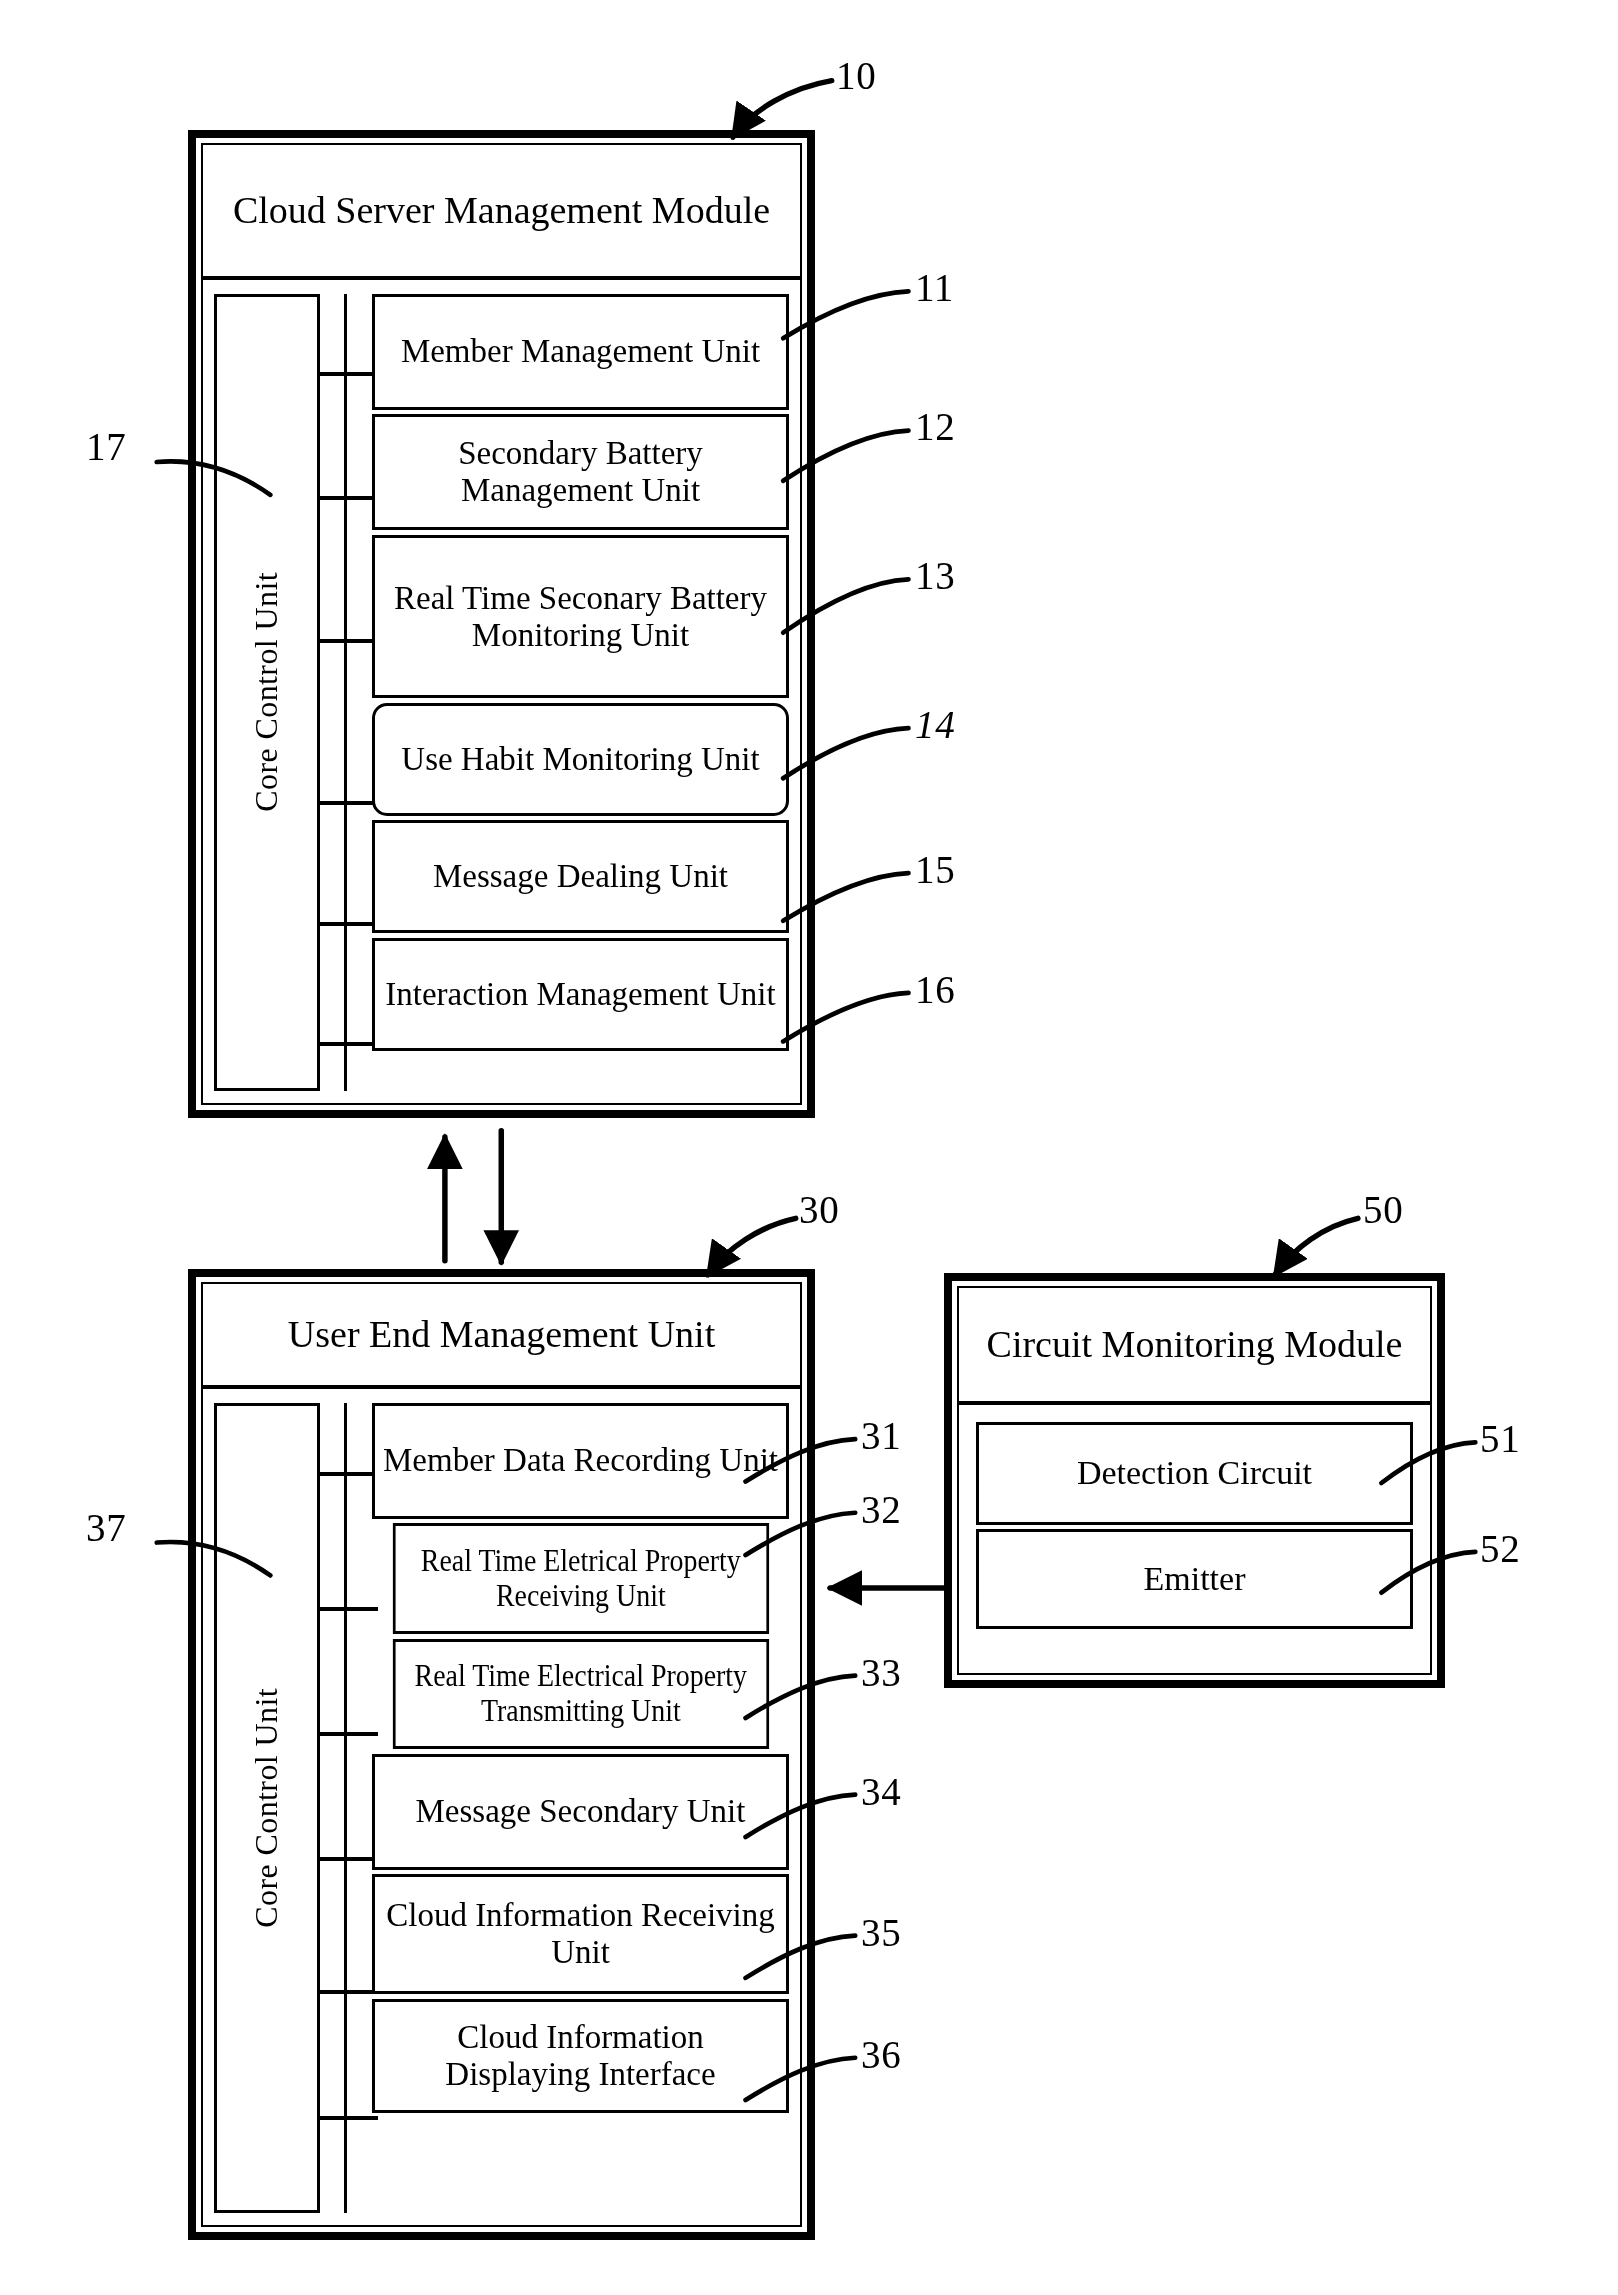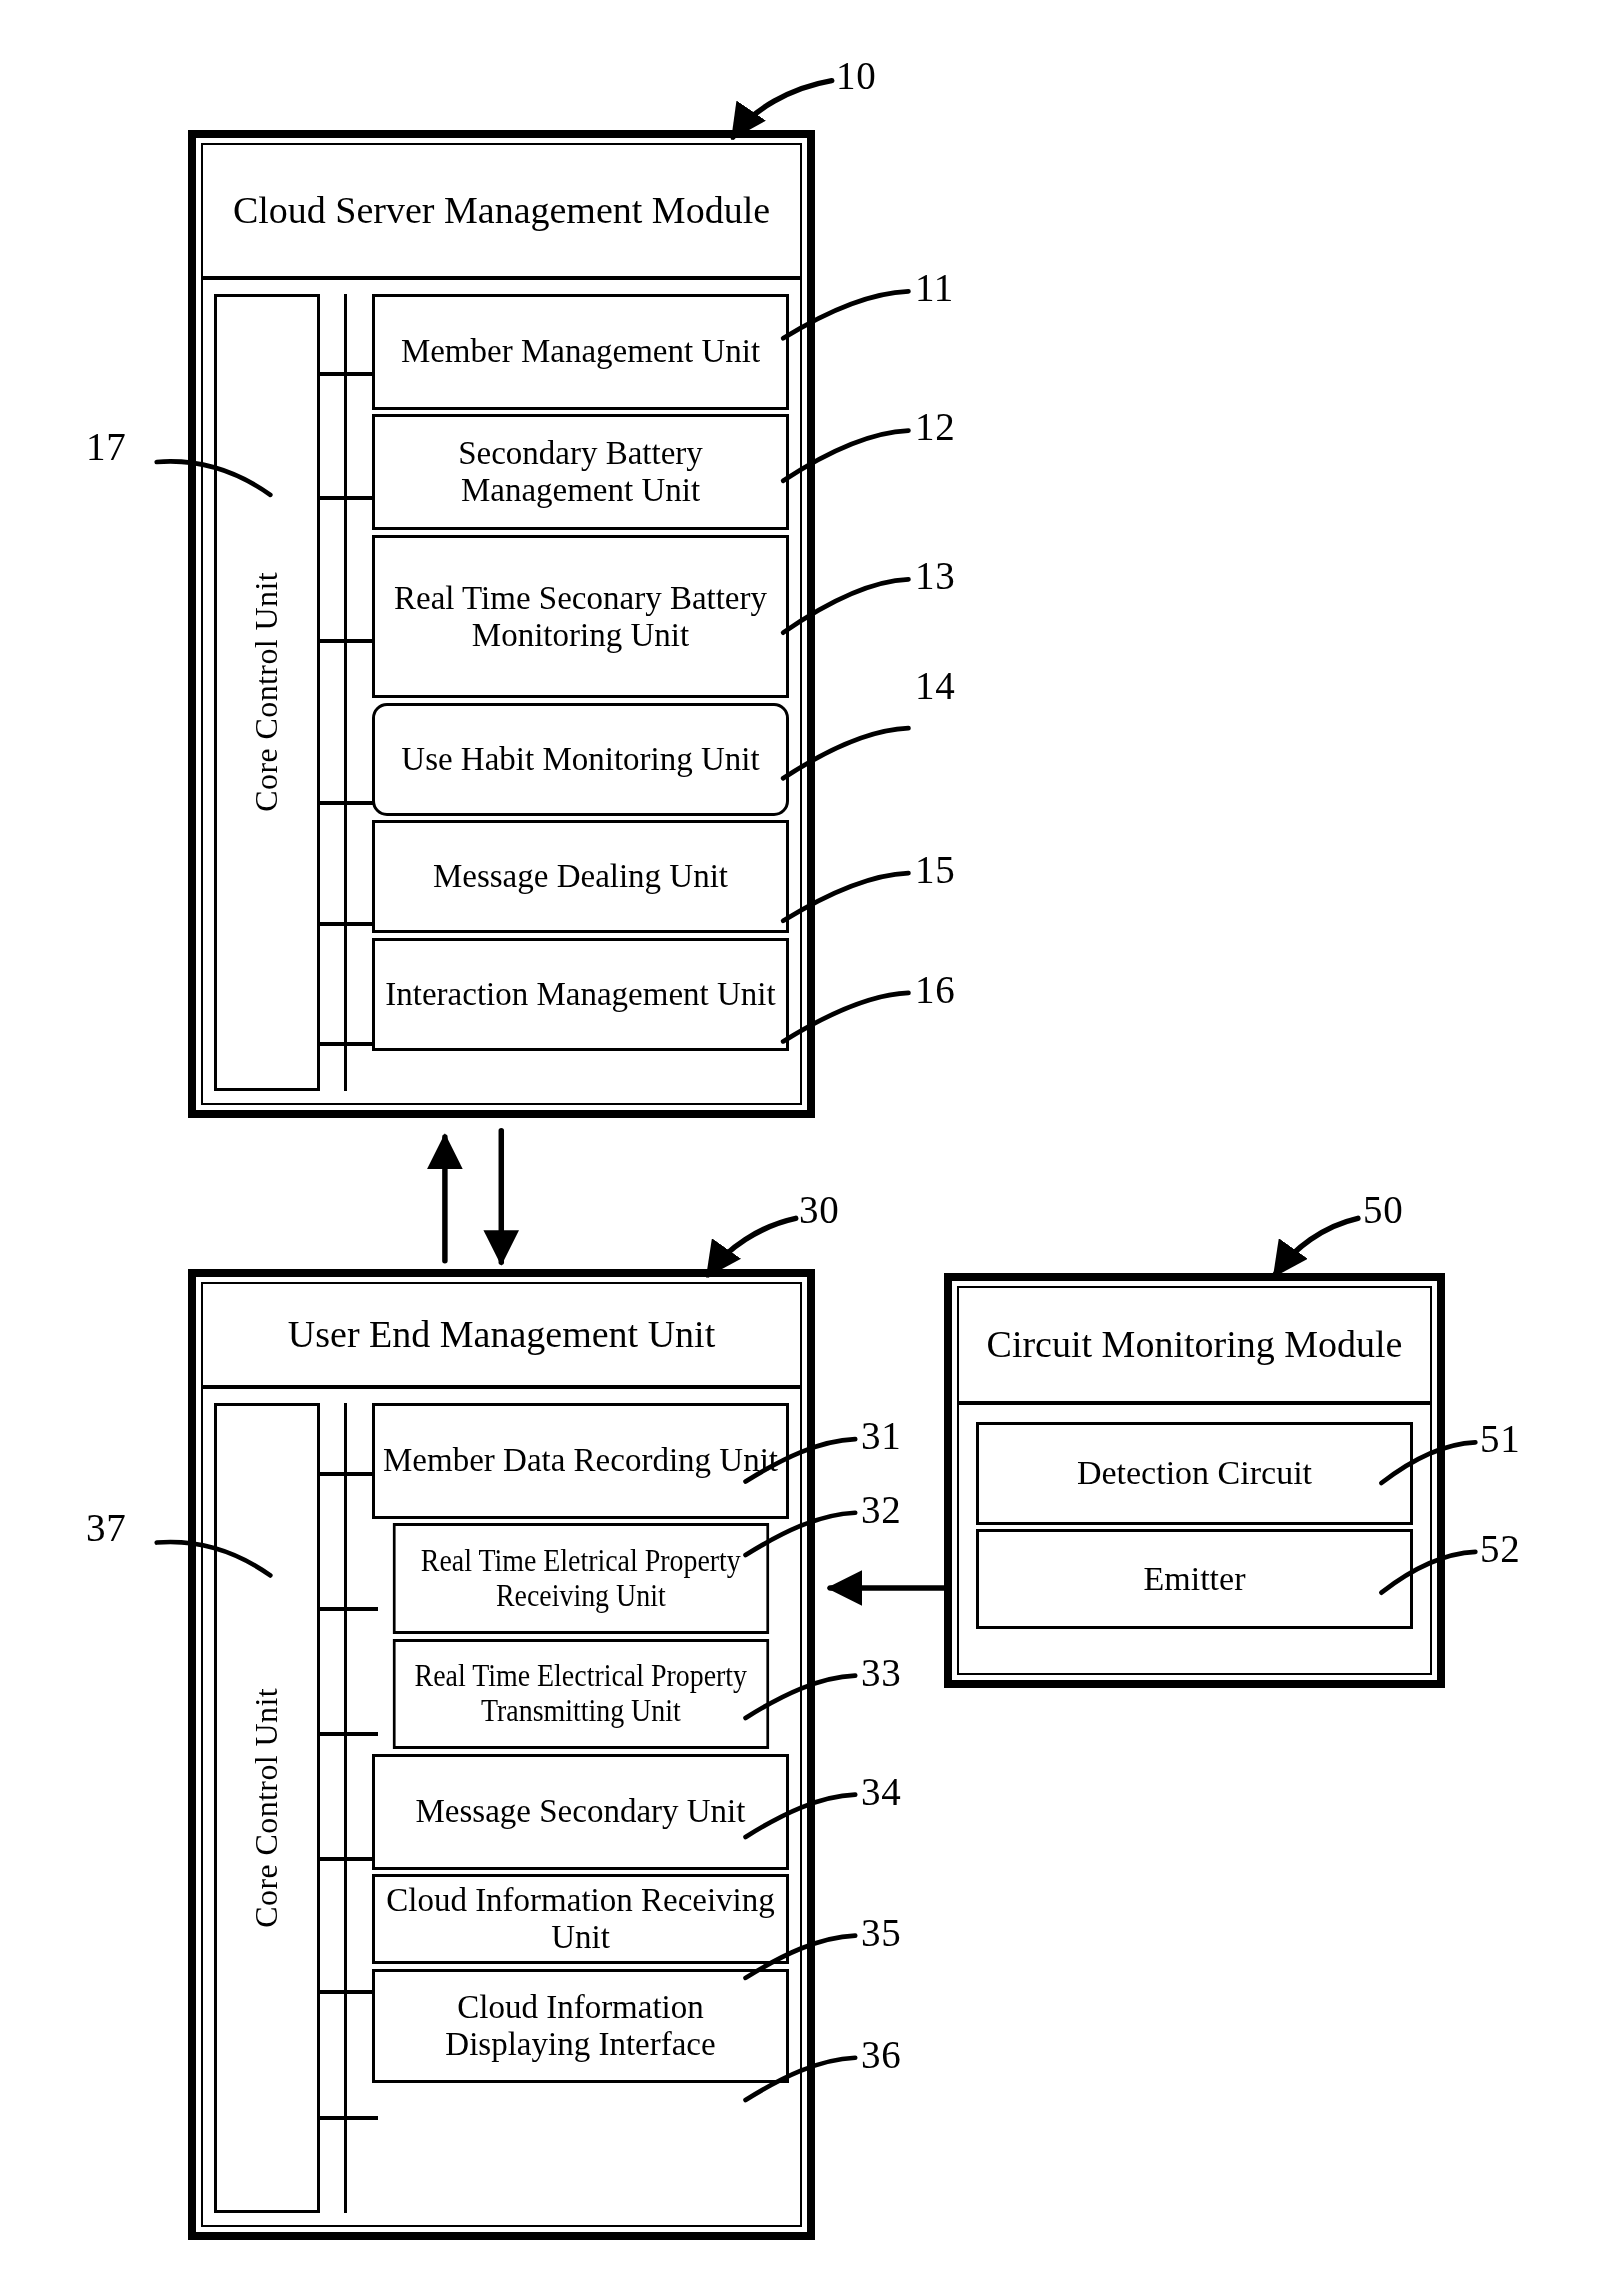--- a/index.html
+++ b/index.html
@@ -150,21 +150,21 @@
           </div>
           <div class="unit condensed" style="height:111px;">
             <span>Real Time Eletrical Property Receiving Unit</span>
           </div>
           <div class="unit condensed" style="height:110px;">
             <span>Real Time Electrical Property Transmitting Unit</span>
           </div>
           <div class="unit" style="height:116px;">
             <span>Message Secondary Unit</span>
           </div>
-          <div class="unit" style="height:90px;">
+          <div class="unit" style="height:120px;">
             <span>Cloud Information Receiving Unit</span>
           </div>
           <div class="unit" style="height:114px;">
             <span>Cloud Information Displaying Interface</span>
           </div>
         </div>
       </div>
     </div>
   </div>
 
@@ -187,21 +187,21 @@
   </div>
 
   <div class="ref" style="left:836px;top:56px;">
     <span>10</span></div>
   <div class="ref" style="left:915px;top:268px;">
     <span>11</span></div>
   <div class="ref" style="left:915px;top:407px;">
     <span>12</span></div>
   <div class="ref" style="left:915px;top:556px;text-align:right;">
     <span>13</span></div>
-  <div class="ref" style="left:915px;top:666px;">
+  <div class="ref" style="left:915px;top:705px;font-style:italic;">
     <span>14</span></div>
   <div class="ref" style="left:915px;top:850px;">
     <span>15</span></div>
   <div class="ref" style="left:915px;top:970px;">
     <span>16</span></div>
   <div class="ref" style="left:86px;top:427px;">
     <span>17</span></div>
 
   <div class="ref" style="left:799px;top:1190px;">
     <span>30</span></div>

